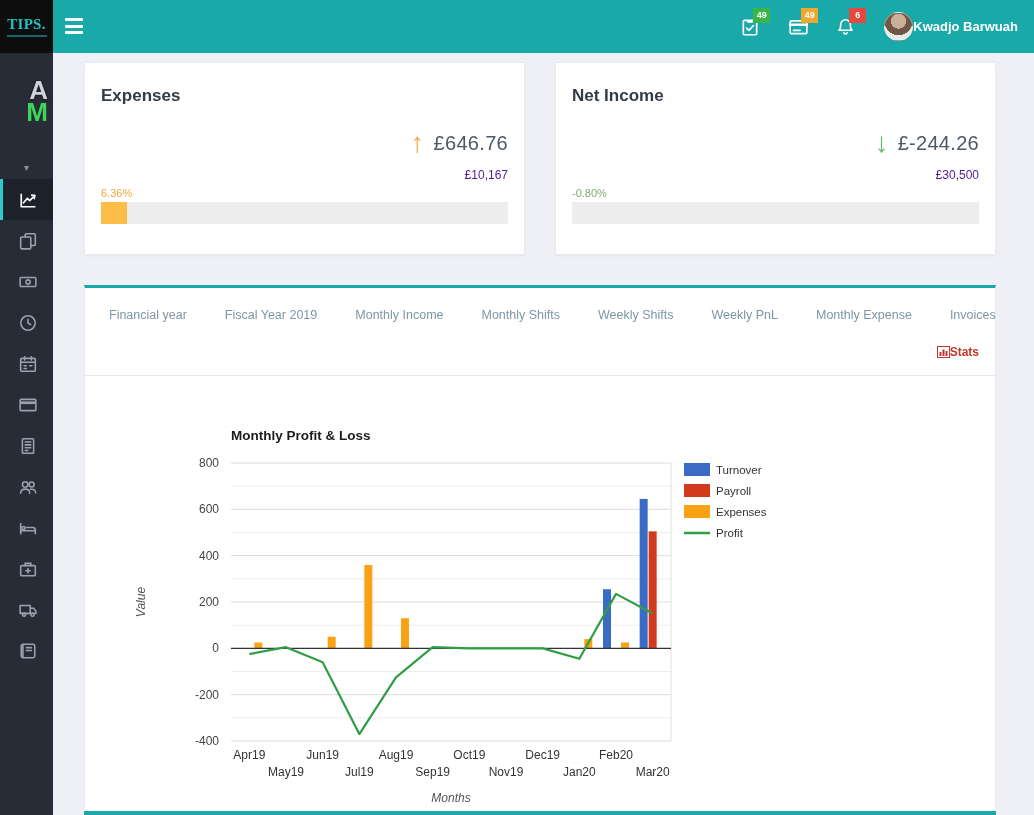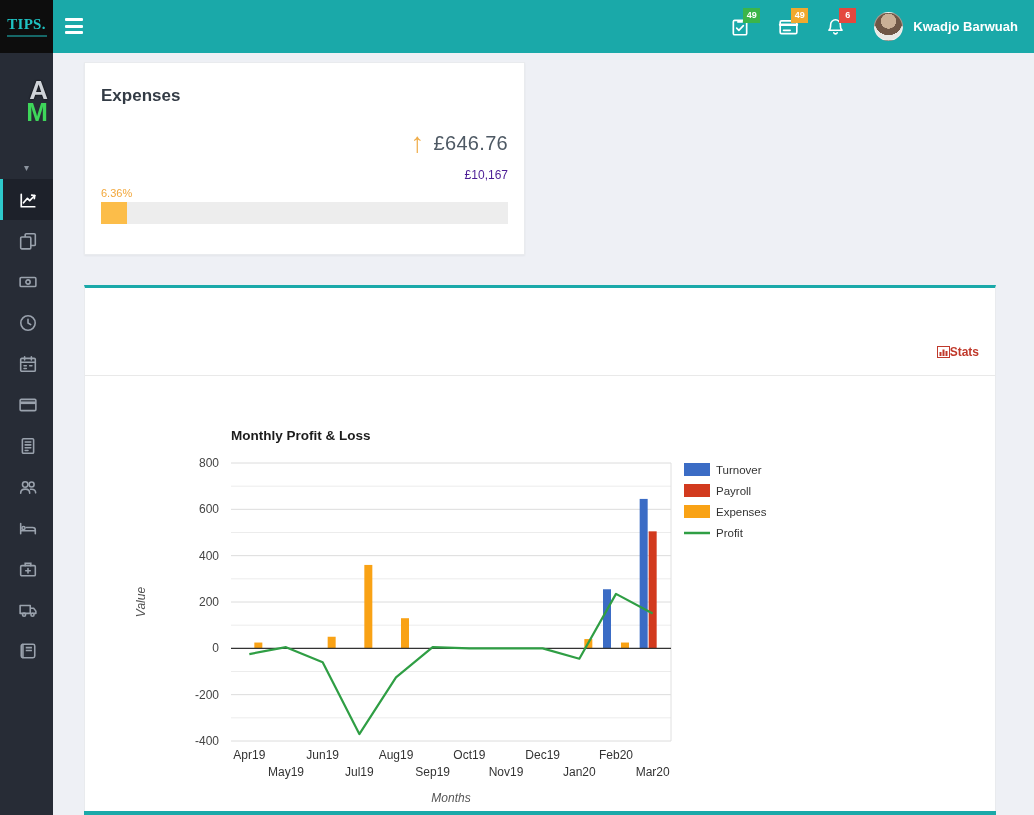--- a/index.html
+++ b/index.html
@@ -19,21 +19,21 @@
   .hamburger { position:absolute; left:65px; top:18px; width:18px; height:16px; cursor:pointer; z-index:7;
     display:flex; flex-direction:column; justify-content:space-between; }
   .hamburger div { height:3px; background:#fff; border-radius:1px; }
   .top-right { position:absolute; right:16px; top:0; height:53px; display:flex; align-items:center; gap:28px; z-index:7; }
   .tb-icon { position:relative; width:20px; height:20px; color:#fff; cursor:pointer; }
   .badge { position:absolute; top:-9px; right:-10px; min-width:17px; height:15px; border-radius:0;
     color:#fff; font-size:9px; font-weight:bold; display:flex; align-items:center; justify-content:center; padding:0 0; }
   .badge-green { background:#3bb54a; }
   .badge-yellow { background:#f0a92e; }
   .badge-red { background:#e4483e; }
-  .user-chip { display:flex; align-items:center; gap:10px; cursor:pointer; }
+  .user-chip { display:flex; align-items:center; cursor:pointer; }
   .avatar { width:29px; height:29px; border-radius:50%;
     background: radial-gradient(circle at 50% 30%, #c9b096 0 32%, #6e5746 33% 60%, #e8e8e4 61%);
     border:1px solid rgba(255,255,255,.4); }
   .user-name { color:#fff; font-size:13px; font-weight:600; }
 
   
   .sidebar { position:absolute; left:0; top:53px; width:53px; bottom:0; background:#272c36; z-index:4; }
   .side-logo { margin-top:26px; height:78px; text-align:right; padding-right:5px; line-height:22px;
     font-weight:900; font-size:26px; overflow:hidden; }
   .side-logo .l1 { color:#cfd3d8; text-shadow:0 0 2px #000; display:block; }
@@ -217,23 +217,45 @@
       <span class="trend-arrow trend-up">↑</span>
       <span class="card-value">£646.76</span>
     </div>
     <div class="card-sub">£10,167</div>
     <div class="card-pct pct-orange">6.36%</div>
     <div class="progress-track">
       <div class="progress-fill" style="width: 6.5%;"></div>
     </div>
   </div>
 
+  <div class="card" id="card-netincome">
+    <div class="card-title">Net Income</div>
+    <div class="value-row">
+      <span class="trend-arrow trend-down">↓</span>
+      <span class="card-value">£-244.26</span>
+    </div>
+    <div class="card-sub">£30,500</div>
+    <div class="card-pct pct-green">-0.80%</div>
+    <div class="progress-track">
+      <div class="progress-fill" style="width: 0%;"></div>
+    </div>
+  </div>
 
   <div class="panel">
     <div class="tabs-wrap">
+      <div class="tabs-row">
+        <span class="tab">Financial year</span>
+        <span class="tab">Fiscal Year 2019</span>
+        <span class="tab">Monthly Income</span>
+        <span class="tab">Monthly Shifts</span>
+        <span class="tab">Weekly Shifts</span>
+        <span class="tab">Weekly PnL</span>
+        <span class="tab">Monthly Expense</span>
+        <span class="tab">Invoices</span>
+      </div>
       <div class="stats-link">
         <svg width="13" height="12" viewBox="0 0 13 12">
           <rect x="0.5" y="0.5" width="12" height="11" fill="none" stroke="#c0392b"></rect>
           <rect x="2.5" y="6" width="2" height="4" fill="#c0392b"></rect>
             <rect x="5.5" y="3.5" width="2" height="6.5" fill="#c0392b"></rect>
             <rect x="8.5" y="5" width="2" height="5" fill="#c0392b"></rect>
         </svg>
         <span>Stats</span>
       </div>
     </div>

